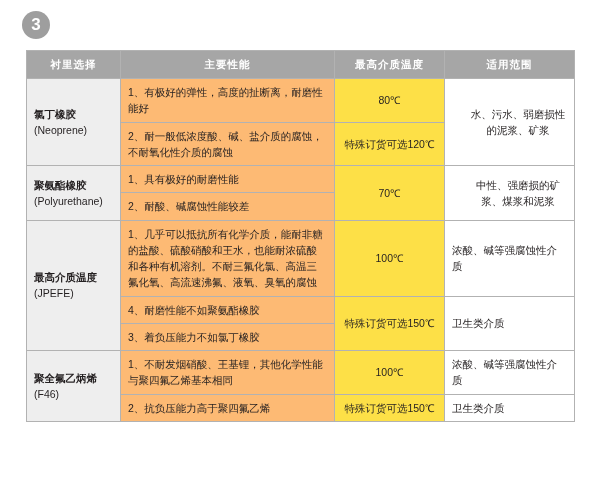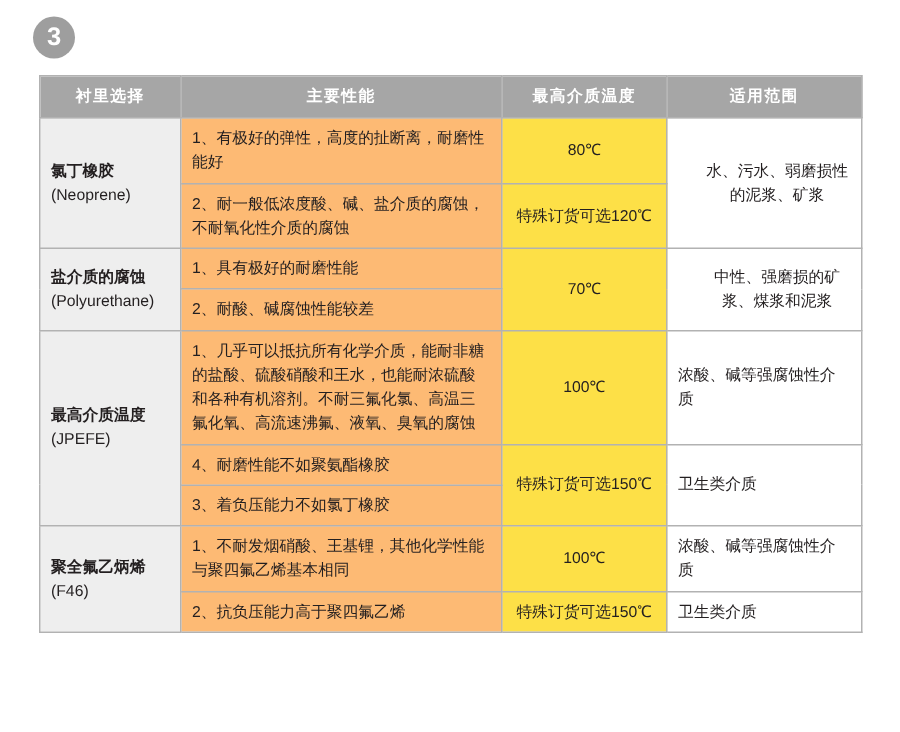--- a/index.html
+++ b/index.html
@@ -154,21 +154,21 @@
           <td class="temp">80℃</td>
           <td class="scope left" rowspan="2">水、污水、弱磨损性的泥浆、矿浆</td>
         </tr>
         <tr>
           <td class="perf">2、耐一般低浓度酸、碱、盐介质的腐蚀，不耐氧化性介质的腐蚀</td>
           <td class="temp">特殊订货可选120℃</td>
         </tr>
 
         <tr>
           <td class="lining" rowspan="2">
-            <span>盐介质的腐蚀</span>
+            <span>聚氨酯橡胶</span>
             <span class="en">(Polyurethane)</span>
           </td>
           <td class="perf">1、具有极好的耐磨性能</td>
           <td class="temp" rowspan="2">70℃</td>
           <td class="scope left" rowspan="2">中性、强磨损的矿浆、煤浆和泥浆</td>
         </tr>
         <tr>
           <td class="perf">2、耐酸、碱腐蚀性能较差</td>
         </tr>
 

